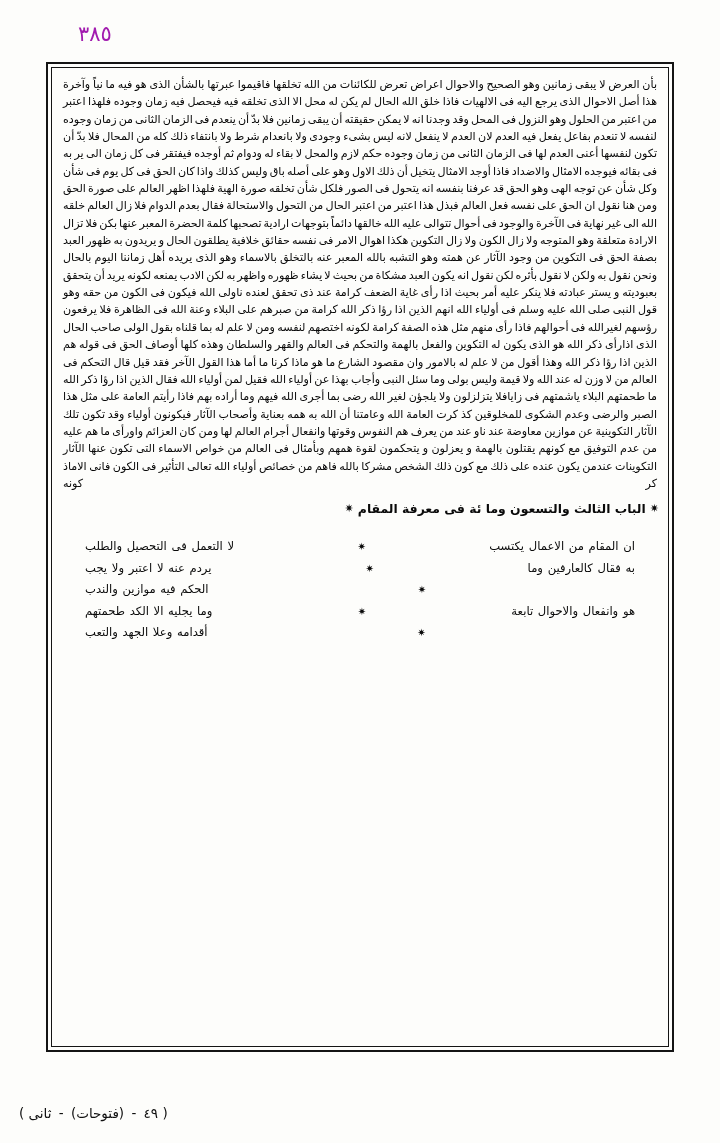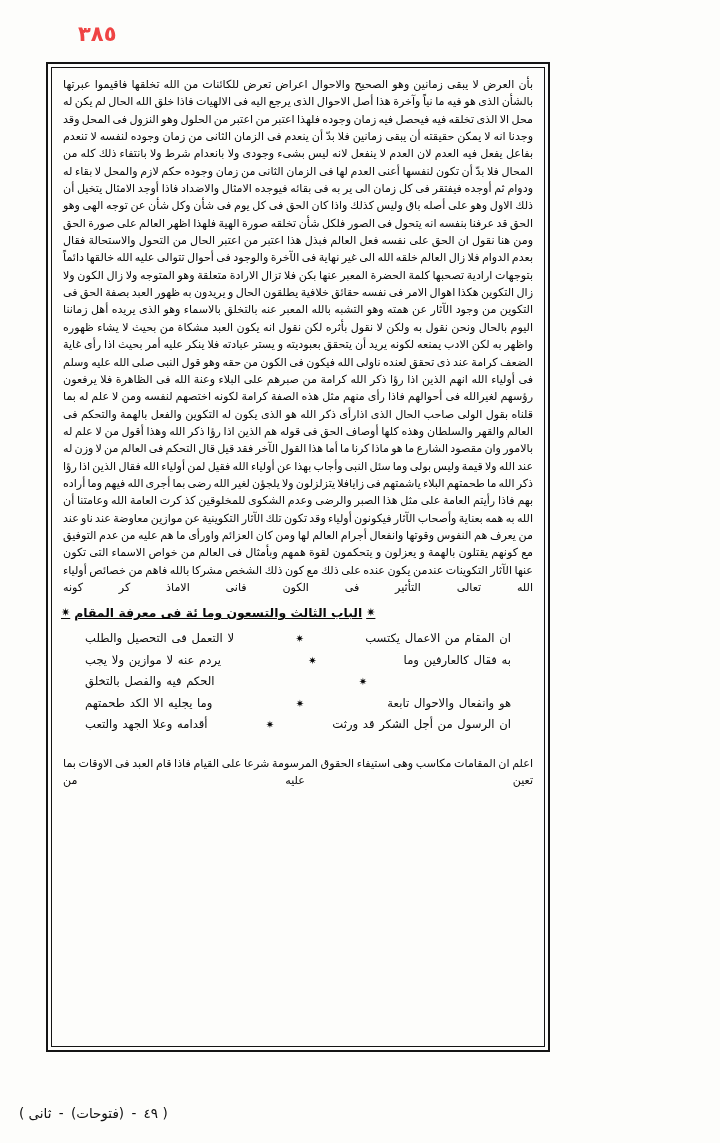--- a/index.html
+++ b/index.html
@@ -18,30 +18,30 @@
   .page {
     position: absolute;
     inset: 0;
     background: #fdfdfb;
   }
   .page-number {
     position: absolute;
     top: 22px;
     left: 78px;
     font-size: 21px;
-    font-weight: bold;
+    font-weight: normal;
     letter-spacing: 1px;
     font-family: "DejaVu Sans", sans-serif;
-    color: #ef4444;
+    color: #a21caf;
   }
   .text-frame {
     position: absolute;
     top: 62px;
     left: 46px;
-    width: 504px;
+    width: 628px;
     height: 990px;
     border: 2px solid #141414;
     box-sizing: border-box;
     padding: 10px 9px 8px 9px;
   }
   .text-frame::after {
     content: "";
     position: absolute;
     top: 3px;
     left: 3px;
@@ -65,27 +65,26 @@
     padding: 2px 6px 0 6px;
     -webkit-font-smoothing: none;
   }
   .body-block p {
     margin: 0;
   }
   .section-heading {
     position: relative;
     z-index: 2;
     direction: rtl;
-    text-align: left;
+    text-align: right;
     font-size: 12.4px;
     font-weight: bold;
     margin-top: 9px;
-    margin-bottom: 8px;
+    margin-bottom: 20px;
     letter-spacing: -0.3px;
-    text-decoration: underline;
   }
   .section-heading .star {
     font-size: 11px;
     vertical-align: 1px;
     padding: 0 4px;
   }
   .verse-block {
     position: relative;
     z-index: 2;
     direction: rtl;
@@ -167,41 +166,37 @@
 
     <div class="verse-block">
       <div class="verse-line">
         <span class="hemi first">ان المقام من الاعمال يكتسب</span>
         <span class="sep">✷</span>
         <span class="hemi second">لا التعمل فى التحصيل والطلب</span>
       </div>
       <div class="verse-line">
         <span class="hemi first">به فقال كالعارفين وما</span>
         <span class="sep">✷</span>
-        <span class="hemi second">يردم عنه لا موازين ولا يجب</span>
-      </div>
-      <div class="verse-line">
-        <span class="sep">✷</span>
-        <span class="hemi second">الحكم فيه والفصل بالتخلق</span>
+        <span class="hemi second">يردم عنه لا اعتبر ولا يجب</span>
+      </div>
+      <div class="verse-line">
+        <span class="sep">✷</span>
+        <span class="hemi second">الحكم فيه موازين والندب</span>
       </div>
       <div class="verse-line">
         <span class="hemi first">هو وانفعال والاحوال تابعة</span>
         <span class="sep">✷</span>
         <span class="hemi second">وما يجليه الا الكد طحمتهم</span>
       </div>
       <div class="verse-line">
-        <span class="hemi first">ان الرسول من أجل الشكر قد ورثت</span>
         <span class="sep">✷</span>
         <span class="hemi second">أقدامه وعلا الجهد والتعب</span>
       </div>
     </div>
 
-    <div class="closing-block">
-      <p>اعلم ان المقامات مكاسب وهى استيفاء الحقوق المرسومة شرعا على القيام فاذا قام العبد فى الاوقات بما تعين عليه من</p>
-    </div>
 
   </div>
 
   <div class="footer">
     <span>(</span>
     <span>٤٩</span>
     <span class="dash">-</span>
     <span>(فتوحات)</span>
     <span class="dash">-</span>
     <span>ثانى</span>

